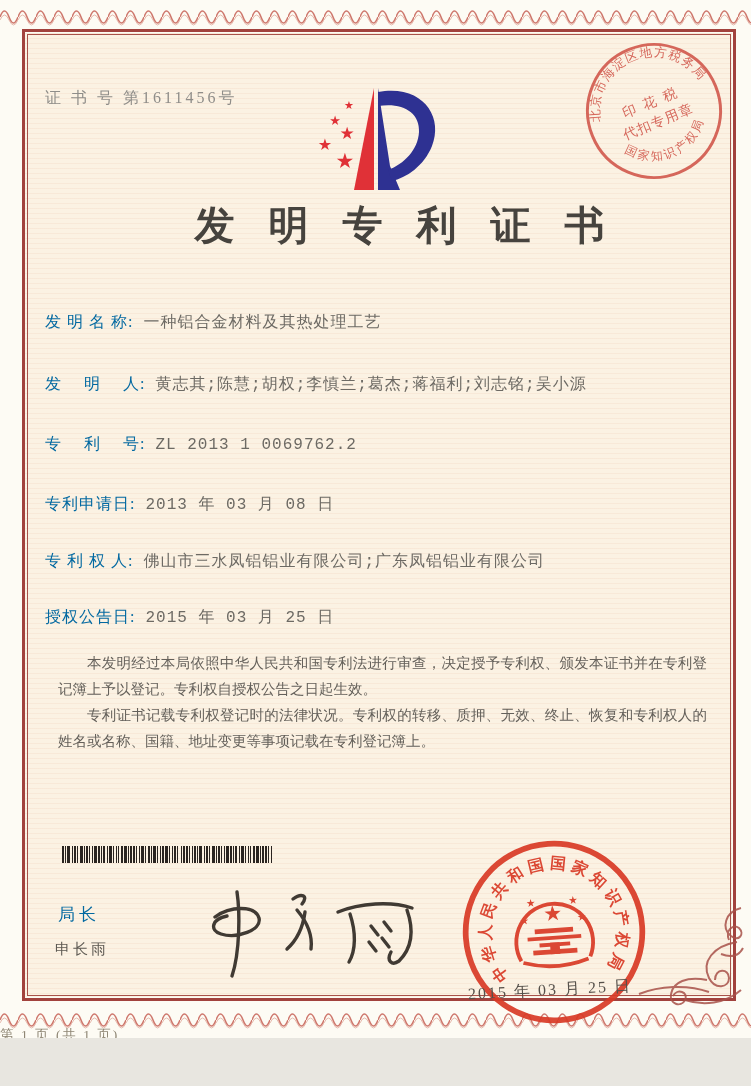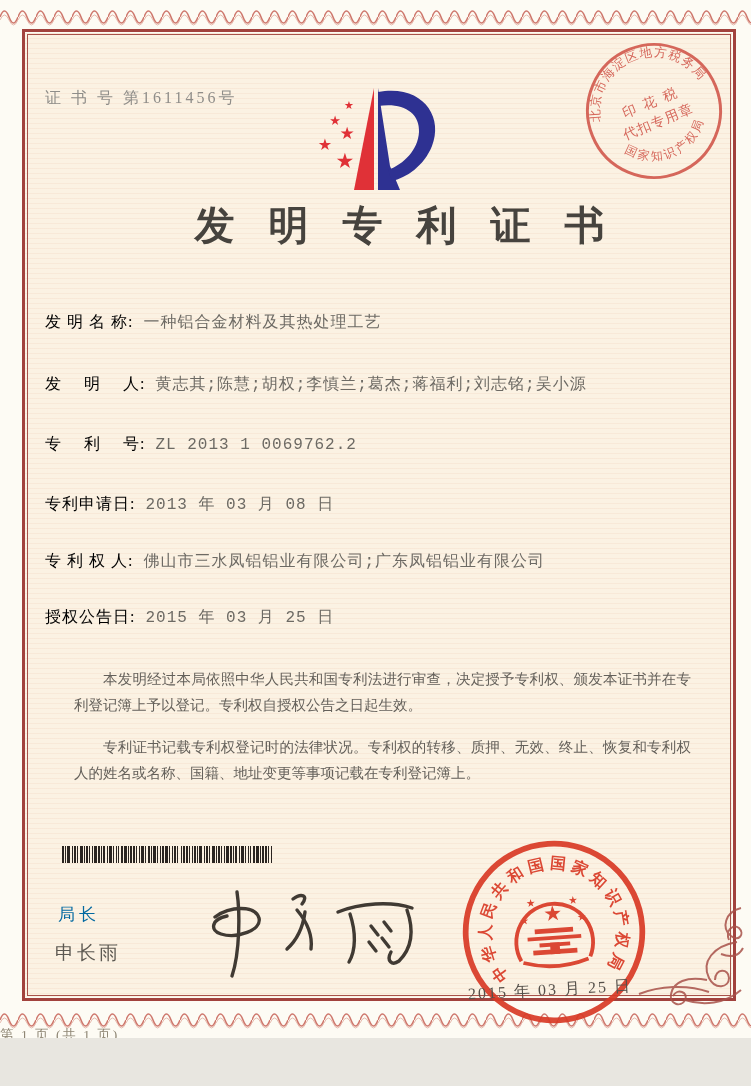--- a/index.html
+++ b/index.html
@@ -31,31 +31,31 @@
     font-size:16px;letter-spacing:3px;color:#8f8d89;
   }
   .logo{position:absolute;left:292px;top:82px;}
   .tax-stamp{position:absolute;left:583px;top:40px;transform:rotate(-22deg);opacity:.85;}
   .doc-title{
     position:absolute;left:0;top:198px;width:100%;text-align:center;
     font-size:40px;font-weight:600;color:#46433e;letter-spacing:12px;text-indent:12px;padding-left:24px;
   }
   .fields{position:absolute;left:45px;top:0;width:660px;}
   .field-row{position:absolute;left:0;font-size:16px;letter-spacing:1px;color:#716e68;white-space:nowrap;}
-  .field-row .lbl{color:#000000;}
+  .field-row .lbl{color:#0369a1;}
   .field-row .val{margin-left:10px;color:#6d6a64;font-family:Liberation Mono, monospace;}
   .r0{top:312px}.r1{top:374px}.r2{top:434px}.r3{top:494px}.r4{top:551px}.r5{top:607px}
   .body-text{
     position:absolute;left:58px;right:44px;top:650px;
     font-size:14.5px;line-height:26px;color:#64605a;text-align:justify;
   }
-  .body-text p{margin:16px;text-indent:2em;}
+  .body-text p{margin:0;text-indent:2em;}
   .barcode{position:absolute;left:62px;top:846px;}
   .signer-title{position:absolute;left:58px;top:903px;font-size:17px;letter-spacing:4px;color:#0369a1;}
-  .signer-name{position:absolute;left:55px;top:940px;font-size:19px;letter-spacing:3px;color:#5d5952;text-align:center;}
+  .signer-name{position:absolute;left:55px;top:940px;font-size:15px;letter-spacing:3px;color:#5d5952;text-align:center;}
   .signature{position:absolute;left:185px;top:882px;}
   .big-seal{position:absolute;left:458px;top:836px;transform:rotate(-4deg);opacity:.92;}
   .seal-date{
     position:absolute;left:468px;top:980px;z-index:6;
     font-size:16px;letter-spacing:2px;color:#55504a;transform:rotate(-3deg);
   }
   .footer{
     position:absolute;left:0;top:1026px;width:100%;text-align:left;
     font-size:13.5px;letter-spacing:2px;color:#8e8674;
   }

